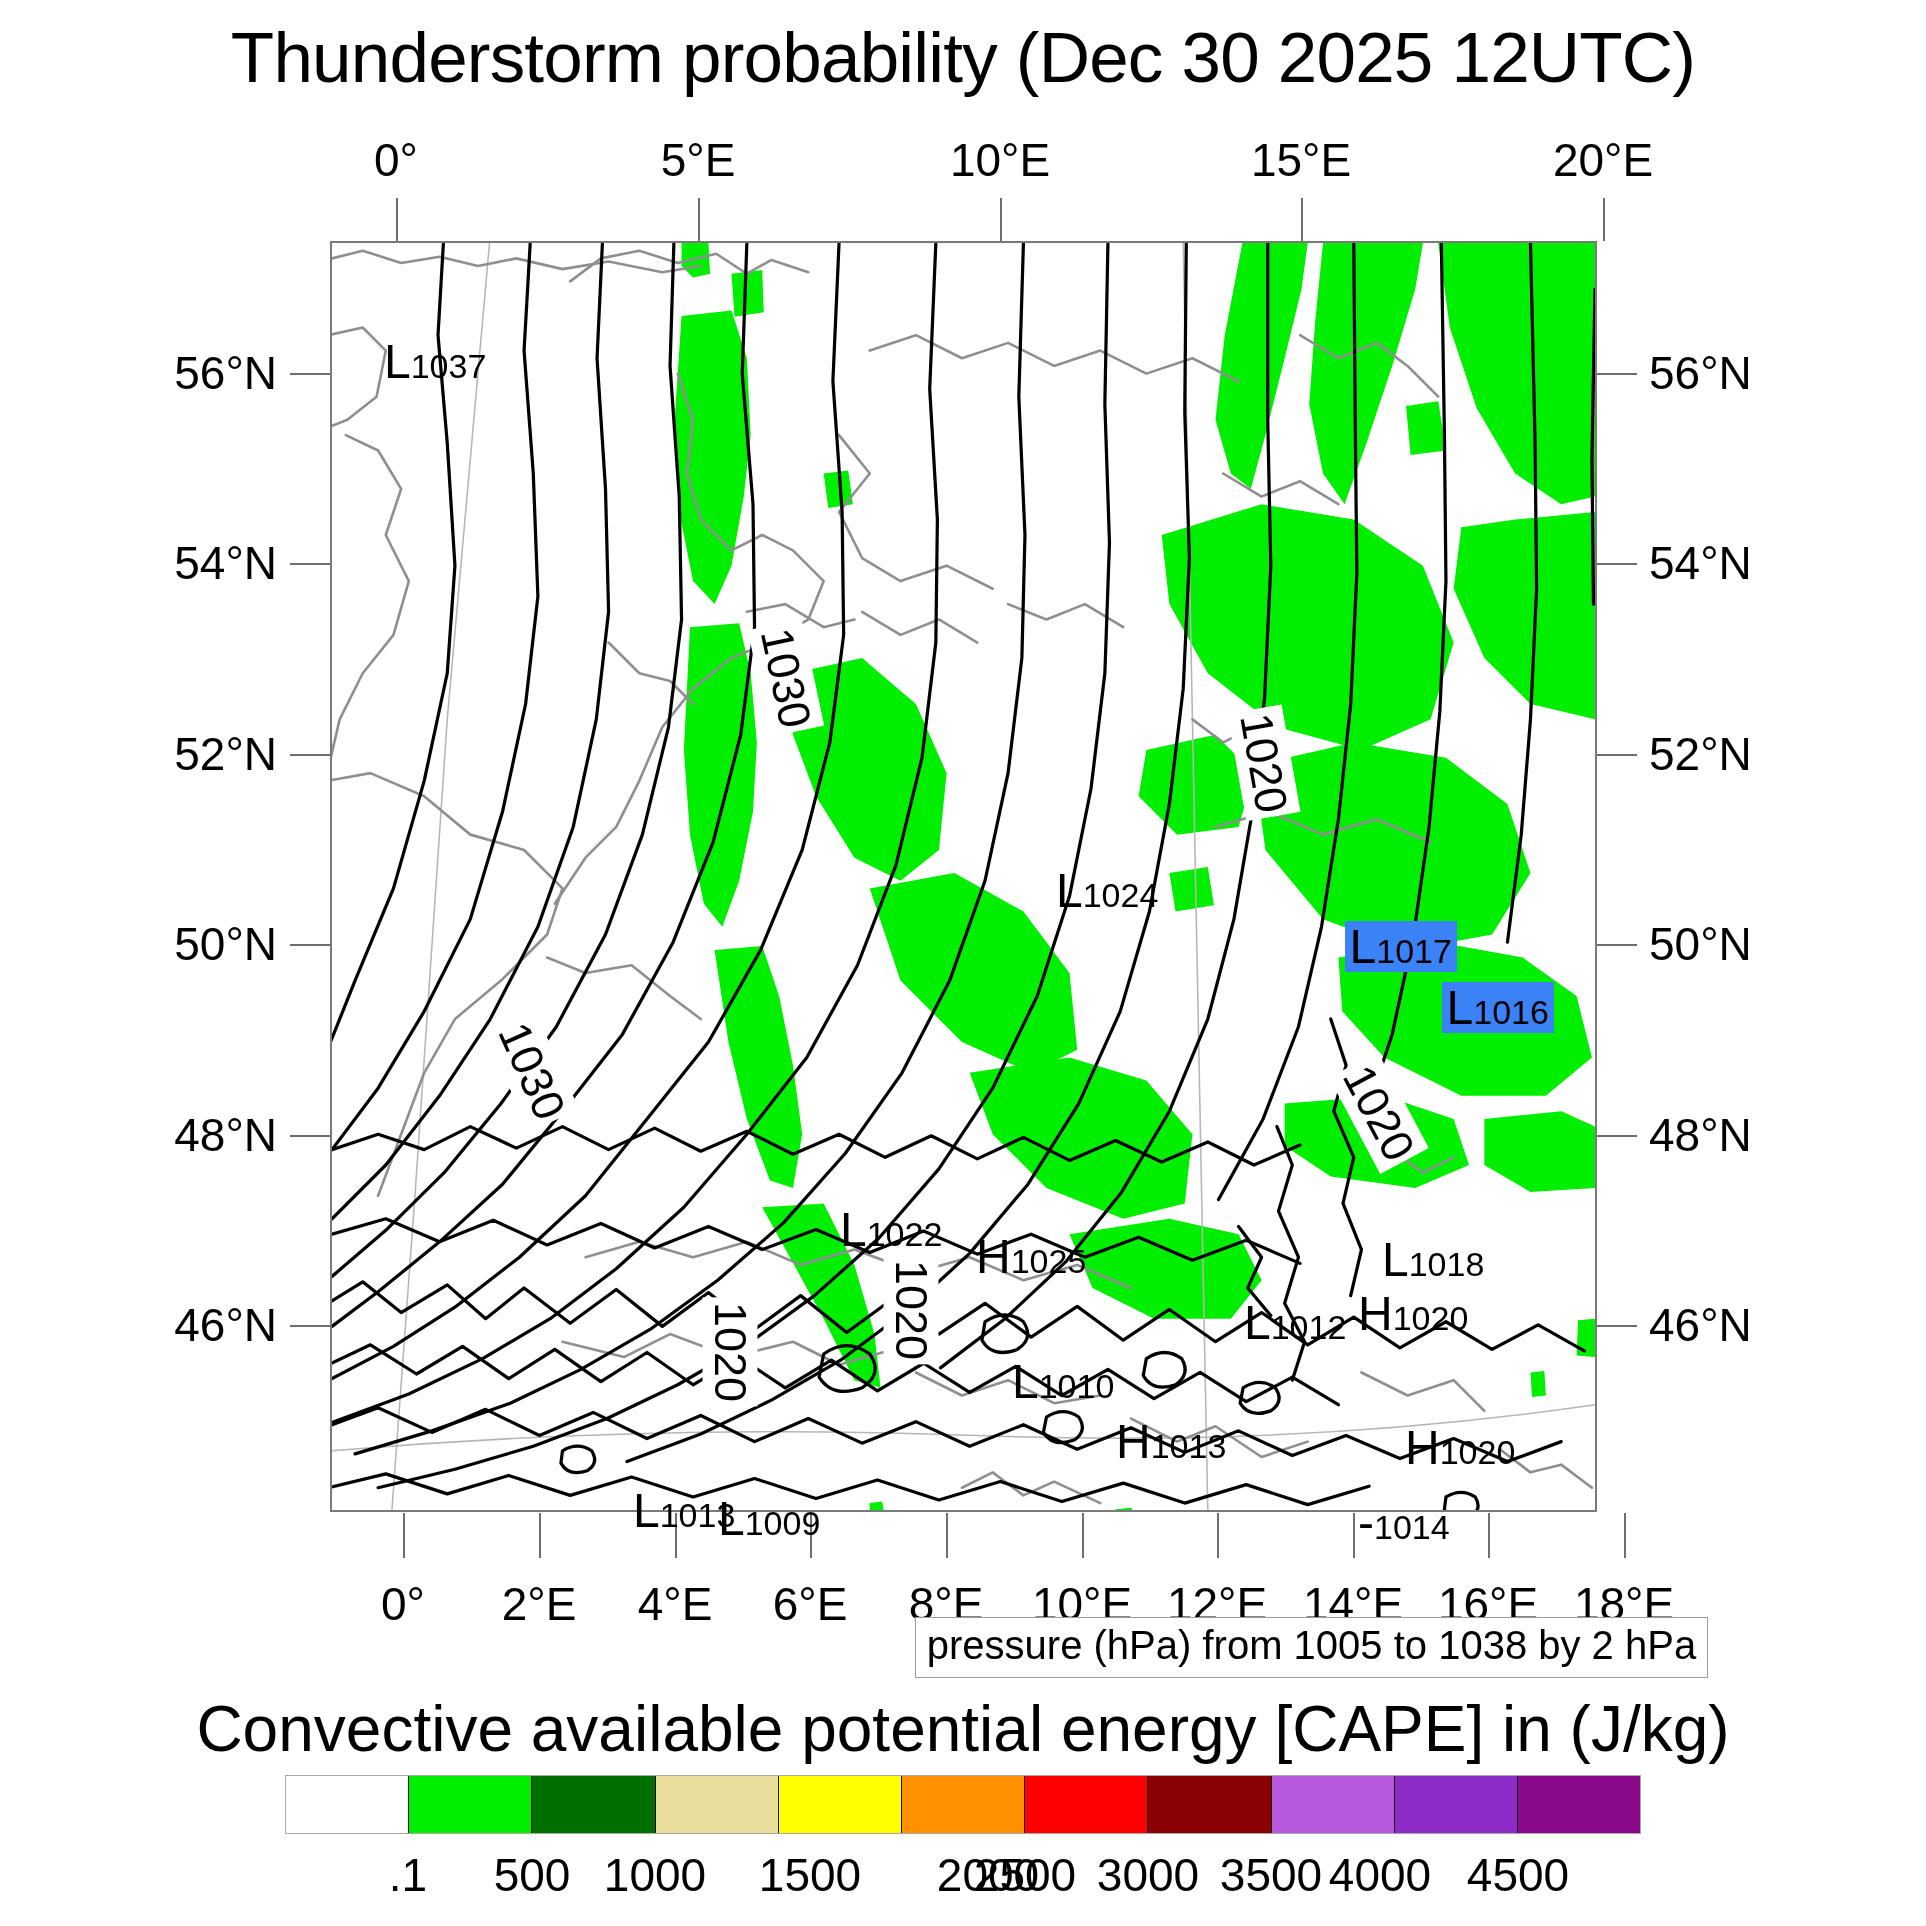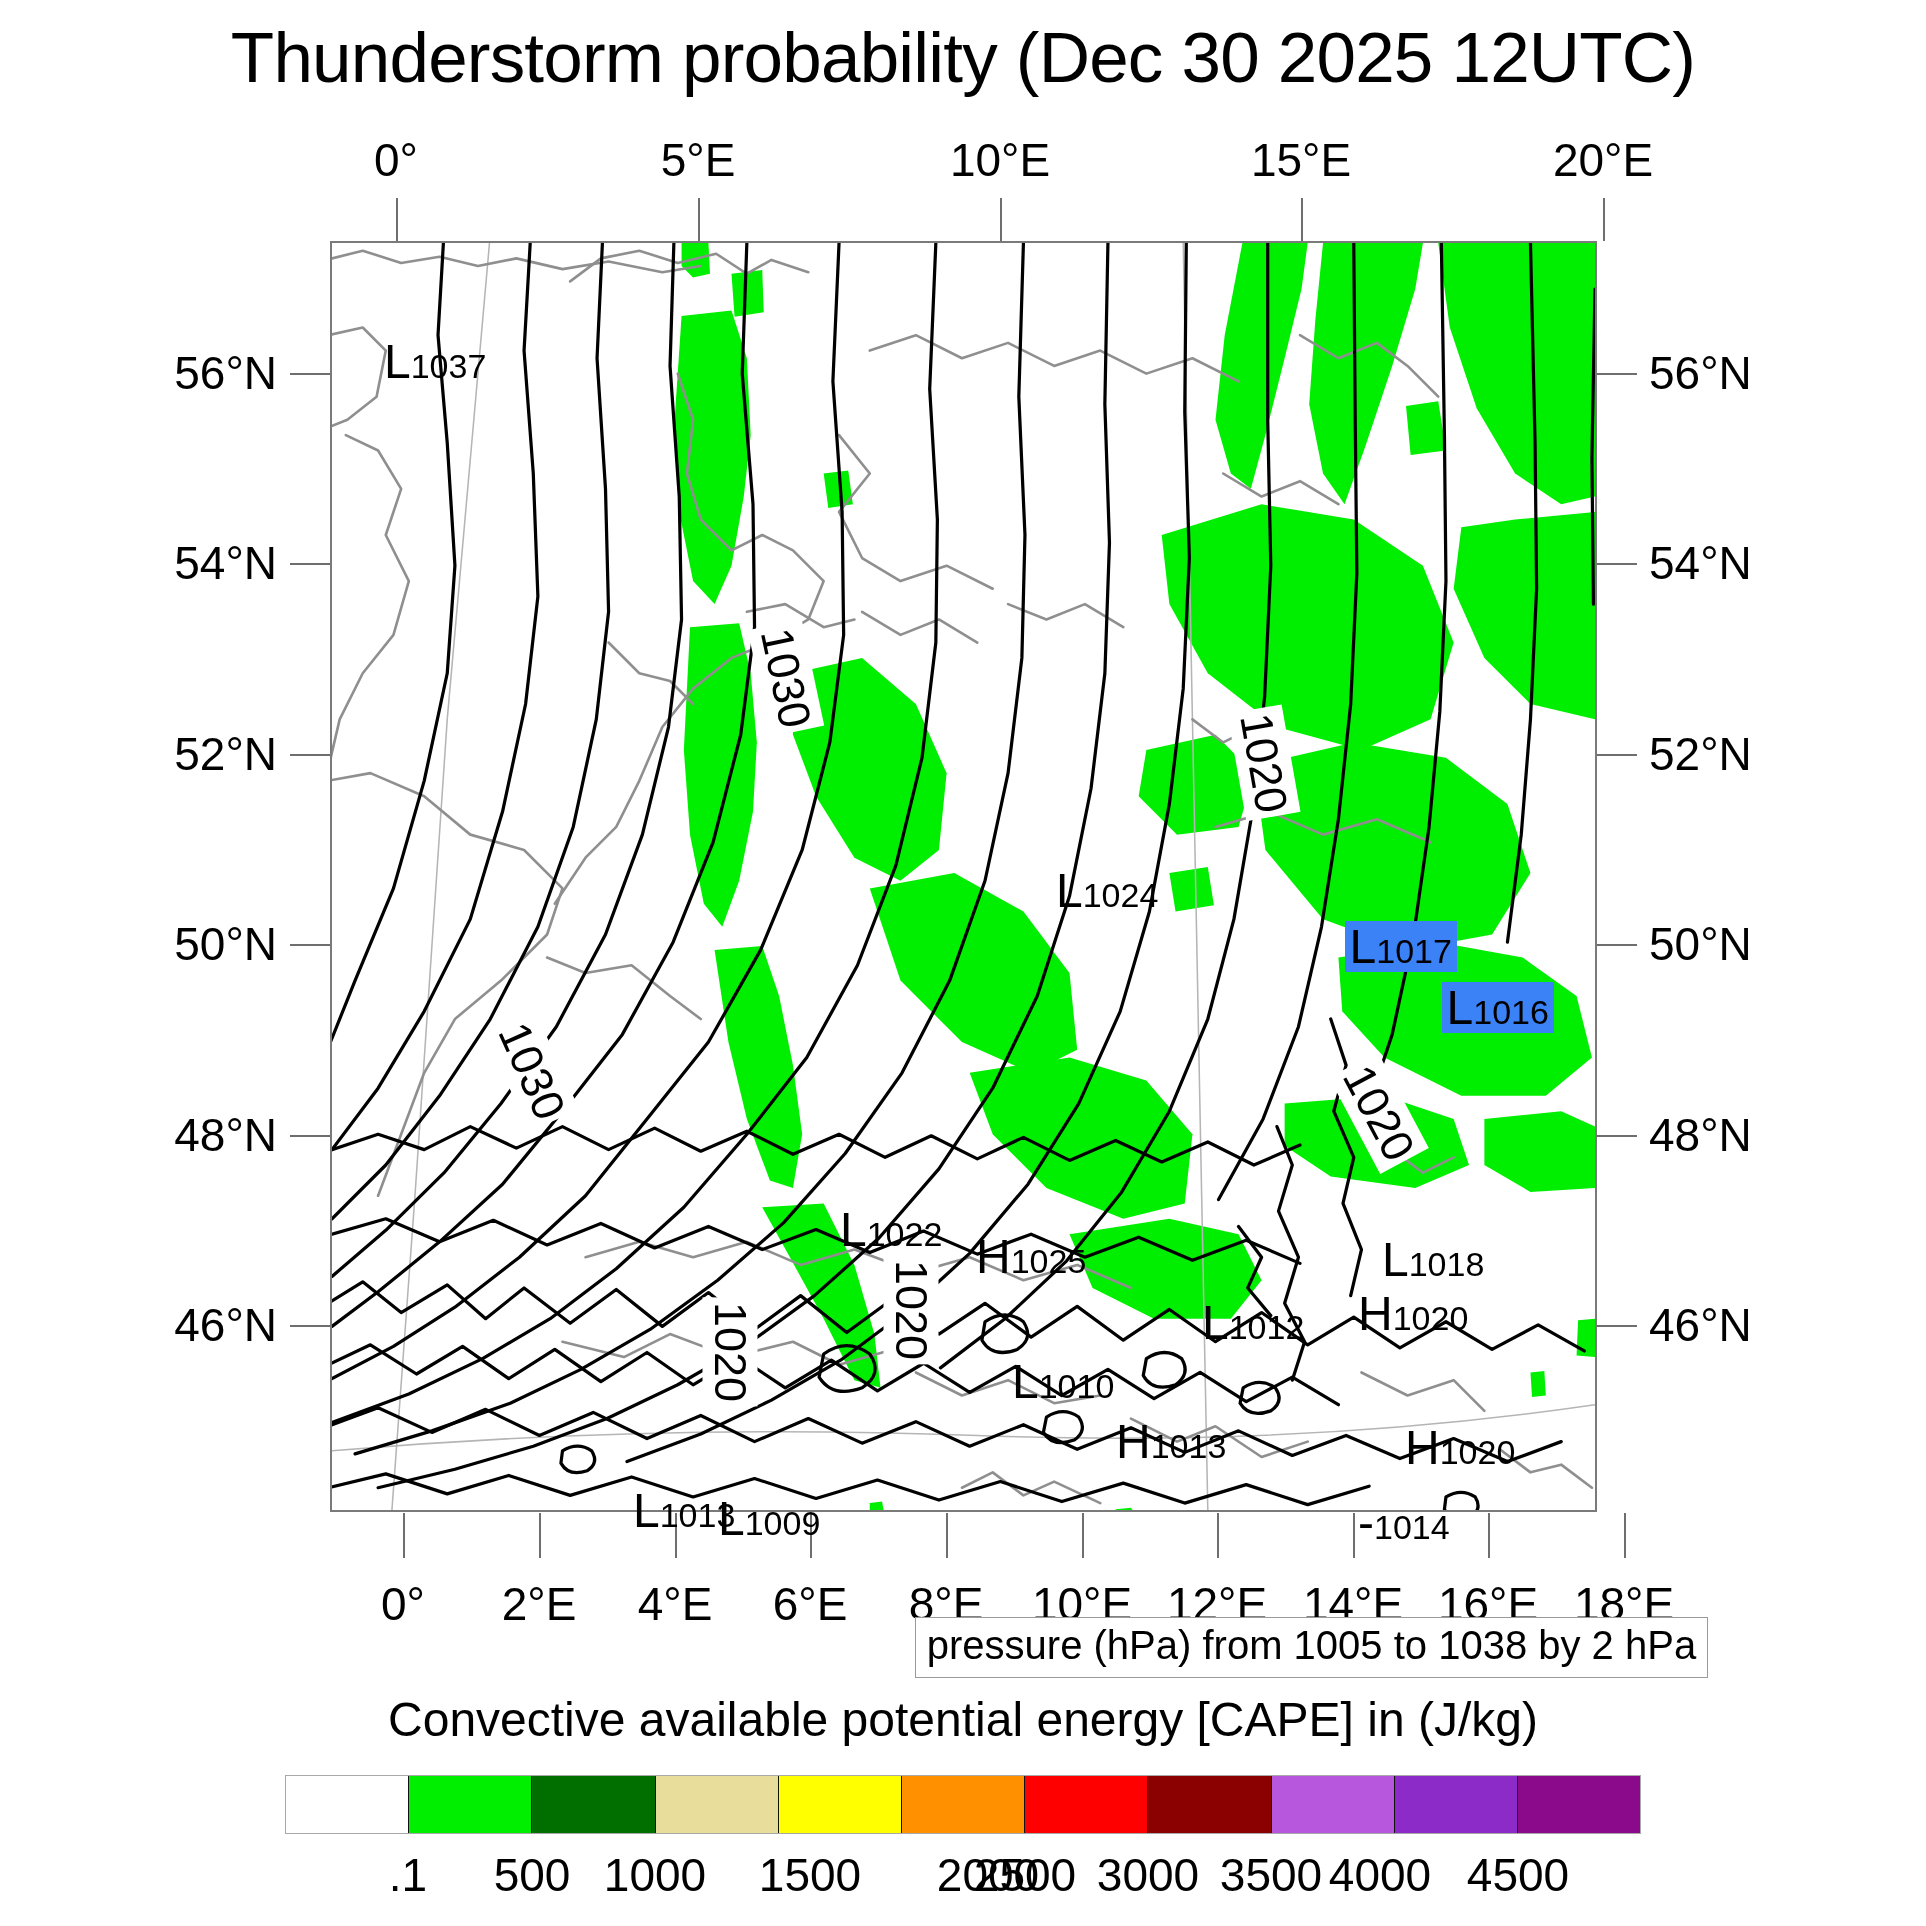--- a/index.html
+++ b/index.html
@@ -26,21 +26,21 @@
   .tick-v{width:1.5px;}
   .tick-h{height:1.5px;}
 
   
   #pressbox{position:absolute;left:915px;top:1617px;
             border:1.5px solid #9a9a9a;background:#fff;
             padding:5.4px 10.8px 8.5px 10.8px;font-size:40px;white-space:nowrap;}
 
   
   #capecap{position:absolute;left:0;top:1692px;width:1926px;text-align:center;
-           font-size:48px;white-space:nowrap;}
+           font-size:64px;white-space:nowrap;}
 
   
   #cbar{position:absolute;left:285px;top:1775px;width:1356px;height:59px;
         display:flex;border:1.5px solid #a8a8a8;box-sizing:border-box;}
   #cbar .sw{flex:1 1 0;height:100%;}
   #cbar .sw + .sw{border-left:0.8px solid #111;}
   .cblab{position:absolute;top:1848px;font-size:46px;
          transform:translateX(-50%);white-space:nowrap;}
 
   
@@ -298,21 +298,21 @@
   </div>
 
 <div id="map-annotations">
     <div class="mlab" style="left: 384px; top: 338px;"><span class="big">L</span><span class="sub">1037</span></div>
     <div class="mlab" style="left: 1056px; top: 867px;"><span class="big">L</span><span class="sub">1024</span></div>
     <div class="mlab boxed" style="left: 1345px; top: 921px;"><span class="big">L</span><span class="sub">1017</span></div>
     <div class="mlab boxed" style="left: 1442px; top: 982px;"><span class="big">L</span><span class="sub">1016</span></div>
     <div class="mlab" style="left: 840px; top: 1206px;"><span class="big">L</span><span class="sub">1022</span></div>
     <div class="mlab" style="left: 976px; top: 1233px;"><span class="big">H</span><span class="sub">1025</span></div>
     <div class="mlab" style="left: 1382px; top: 1236px;"><span class="big">L</span><span class="sub">1018</span></div>
-    <div class="mlab" style="left: 1202px; top: 1299px;"><span class="big">L</span><span class="sub">1012</span></div>
+    <div class="mlab" style="left: 1244px; top: 1299px;"><span class="big">L</span><span class="sub">1012</span></div>
     <div class="mlab" style="left: 1358px; top: 1290px;"><span class="big">H</span><span class="sub">1020</span></div>
     <div class="mlab" style="left: 1012px; top: 1358px;"><span class="big">L</span><span class="sub">1010</span></div>
     <div class="mlab" style="left: 1116px; top: 1418px;"><span class="big">H</span><span class="sub">1013</span></div>
     <div class="mlab" style="left: 1405px; top: 1424px;"><span class="big">H</span><span class="sub">1020</span></div>
     <div class="mlab" style="left: 633px; top: 1487px;"><span class="big">L</span><span class="sub">1013</span></div>
     <div class="mlab" style="left: 718px; top: 1495px;"><span class="big">L</span><span class="sub">1009</span></div>
     <div class="mlab" style="left: 1358px; top: 1499px;"><span class="big">-</span><span class="sub">1014</span></div>
     <div class="clab" style="left: 786px; top: 678px; transform: translate(-50%, -50%) rotate(78deg);">1030</div>
     <div class="clab" style="left: 532px; top: 1071px; transform: translate(-50%, -50%) rotate(66deg);">1030</div>
     <div class="clab" style="left: 1264px; top: 763px; transform: translate(-50%, -50%) rotate(80deg);">1020</div>

